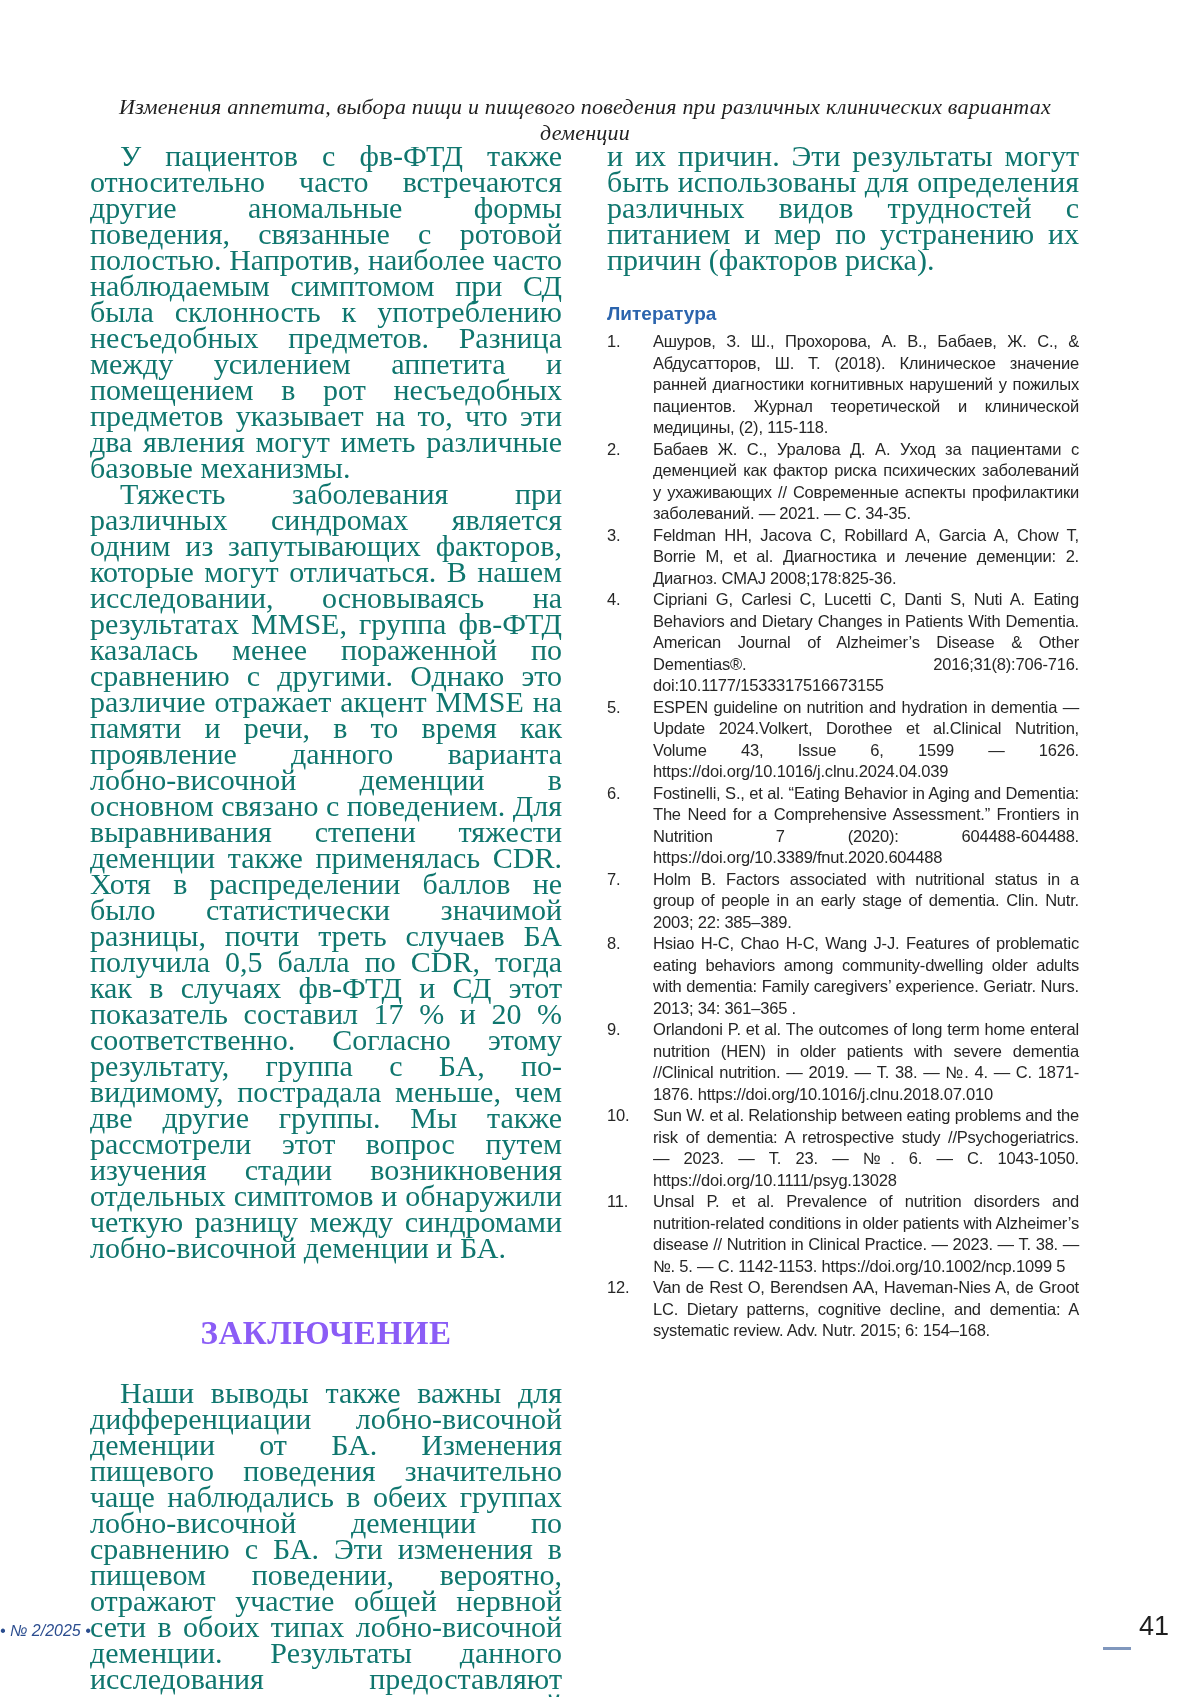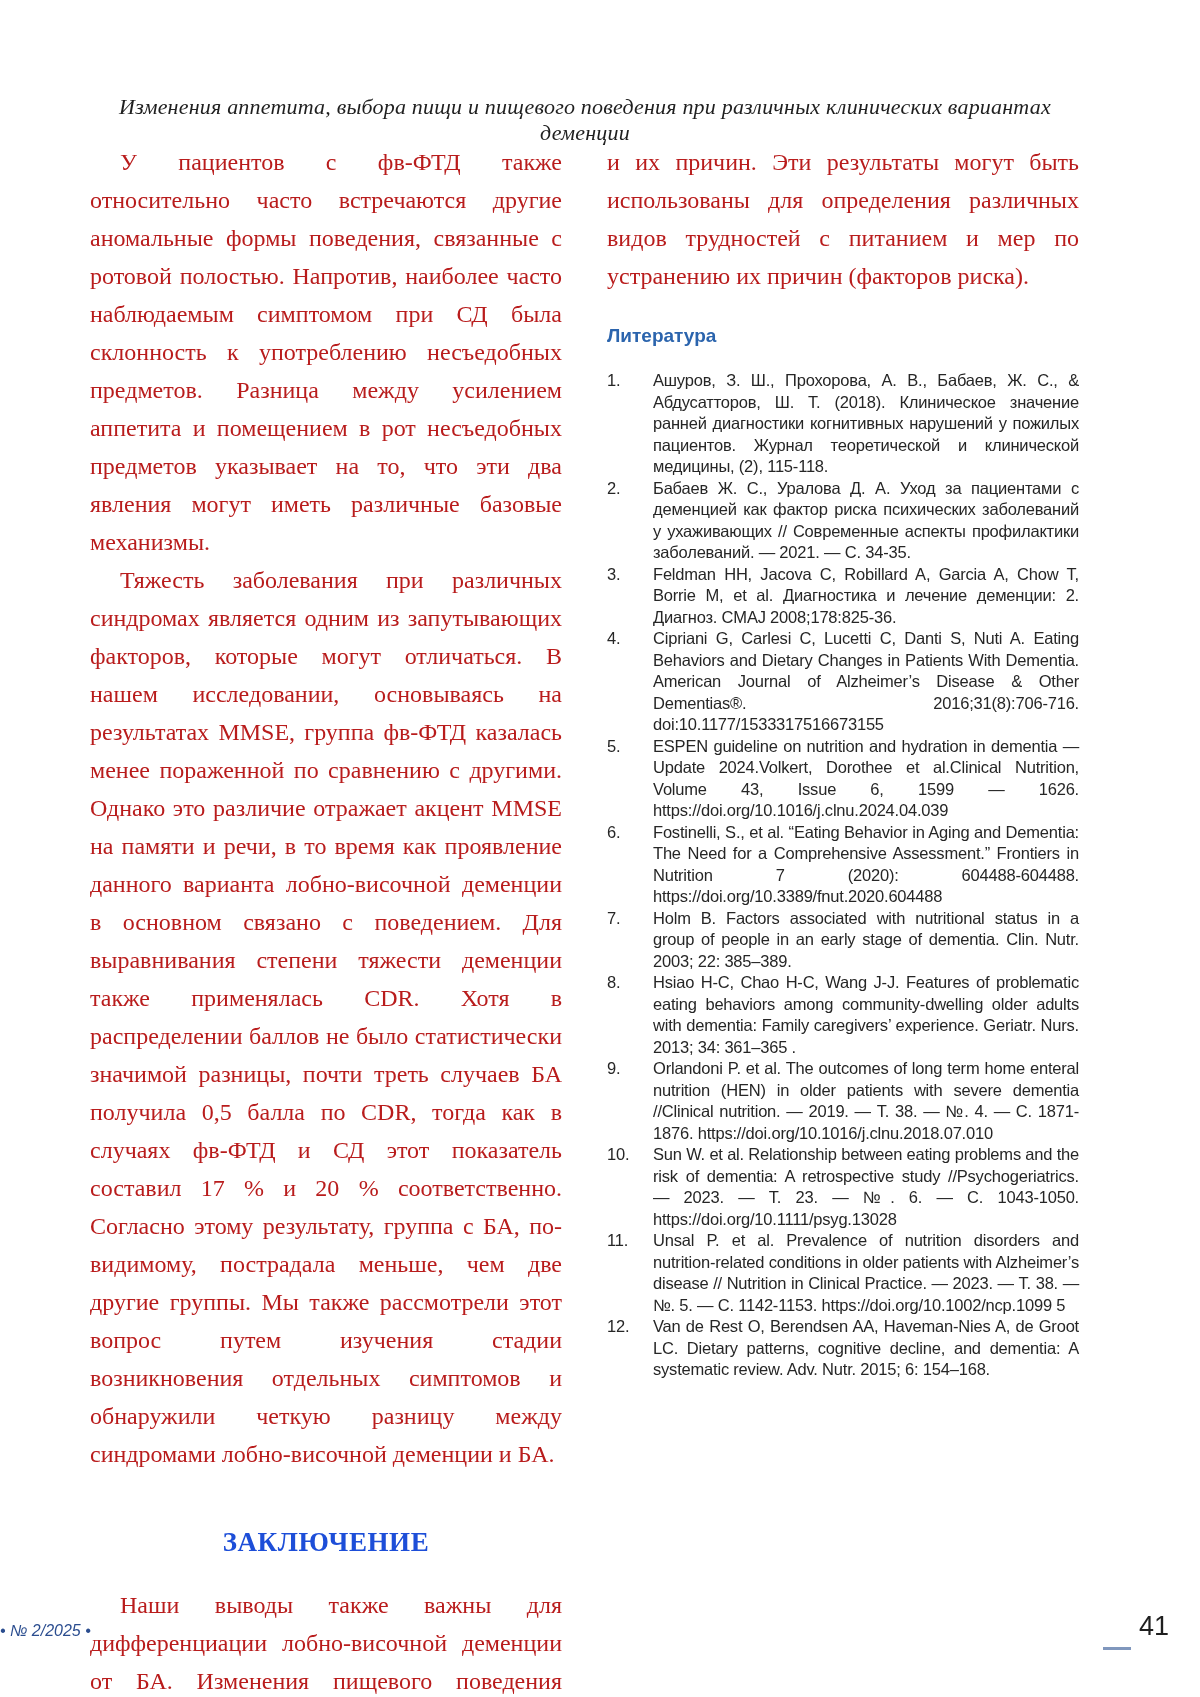--- a/index.html
+++ b/index.html
@@ -20,37 +20,37 @@
     color:#1f1f1f;
     letter-spacing:0.2px;
   }
   .columns{
     position:absolute;top:143px;left:90px;width:990px;
     display:flex;gap:45px;
   }
   .col{width:472px;}
   .body-para{
     margin:0;
-    font-size:24px;
-    line-height:38px;
+    font-size:30px;
+    line-height:26px;
     text-align:justify;
-    color:#b91c1c;
+    color:#0f766e;
     text-indent:30px;
   }
   .body-para.no-indent{text-indent:0;}
   .section-heading{
     margin:54px 0 28px 0;
     text-align:center;
-    font-size:27px;
+    font-size:33px;
     font-weight:bold;
-    color:#1d4ed8;
+    color:#8b5cf6;
     letter-spacing:0.6px;
   }
   .refs-heading{
-    margin:30px 0 23px 0;
+    margin:30px 0 6px 0;
     font-family:"Liberation Sans", sans-serif;
     font-size:19px;
     font-weight:bold;
     color:#2b64ad;
   }
   .refs-list{
     margin:0;padding:0;list-style:none;
     font-family:"Liberation Sans", sans-serif;
     font-size:16.5px;
     line-height:21.5px;

